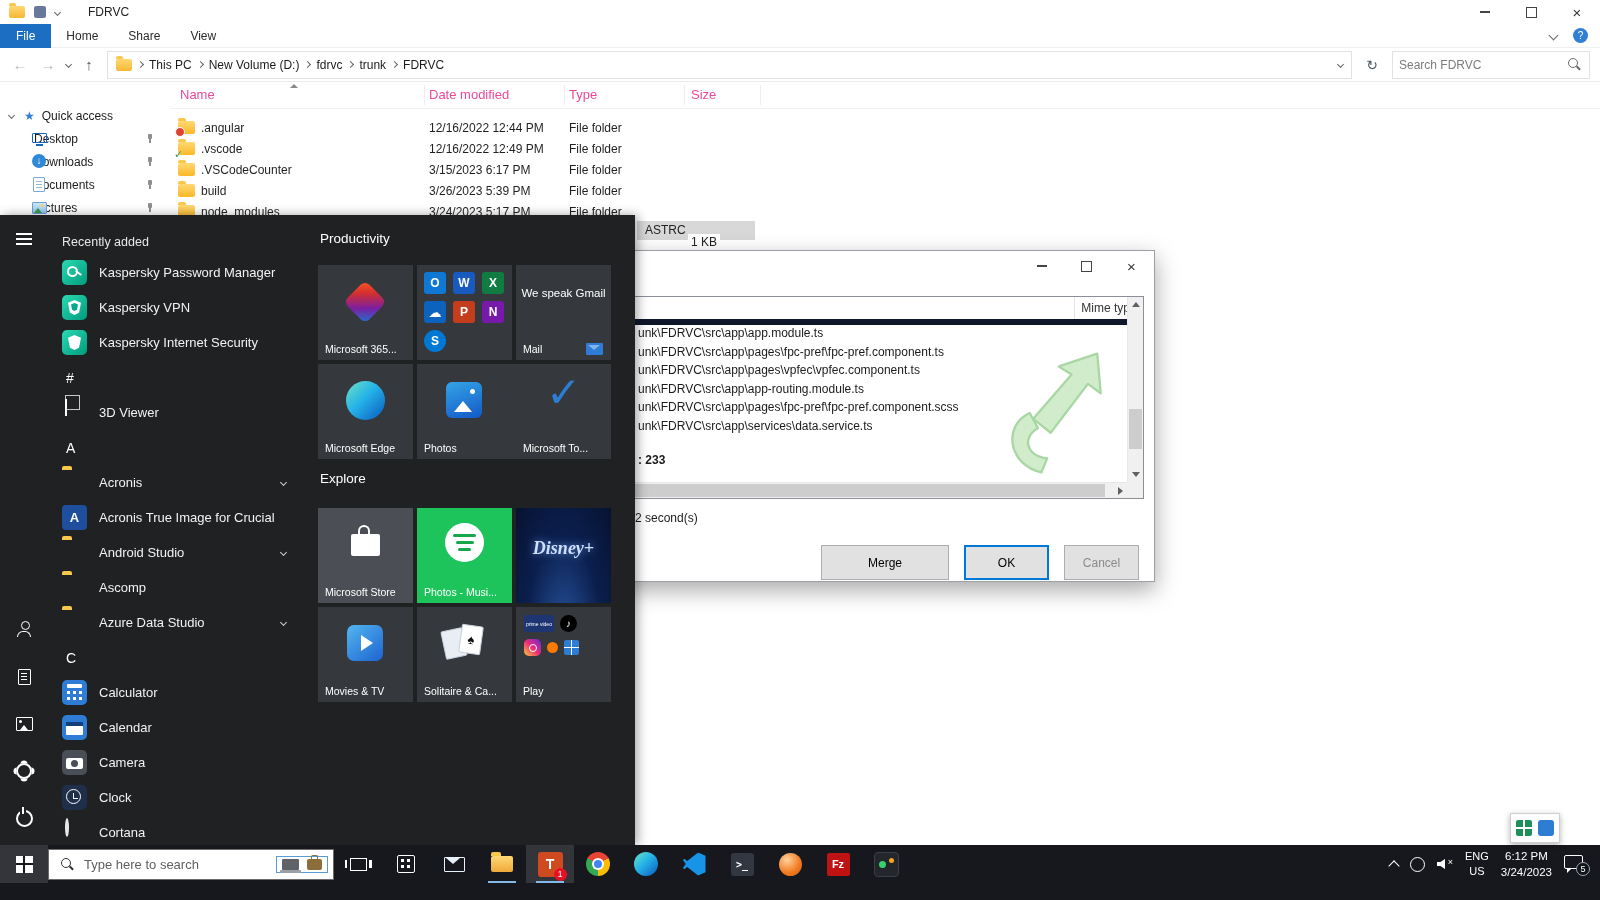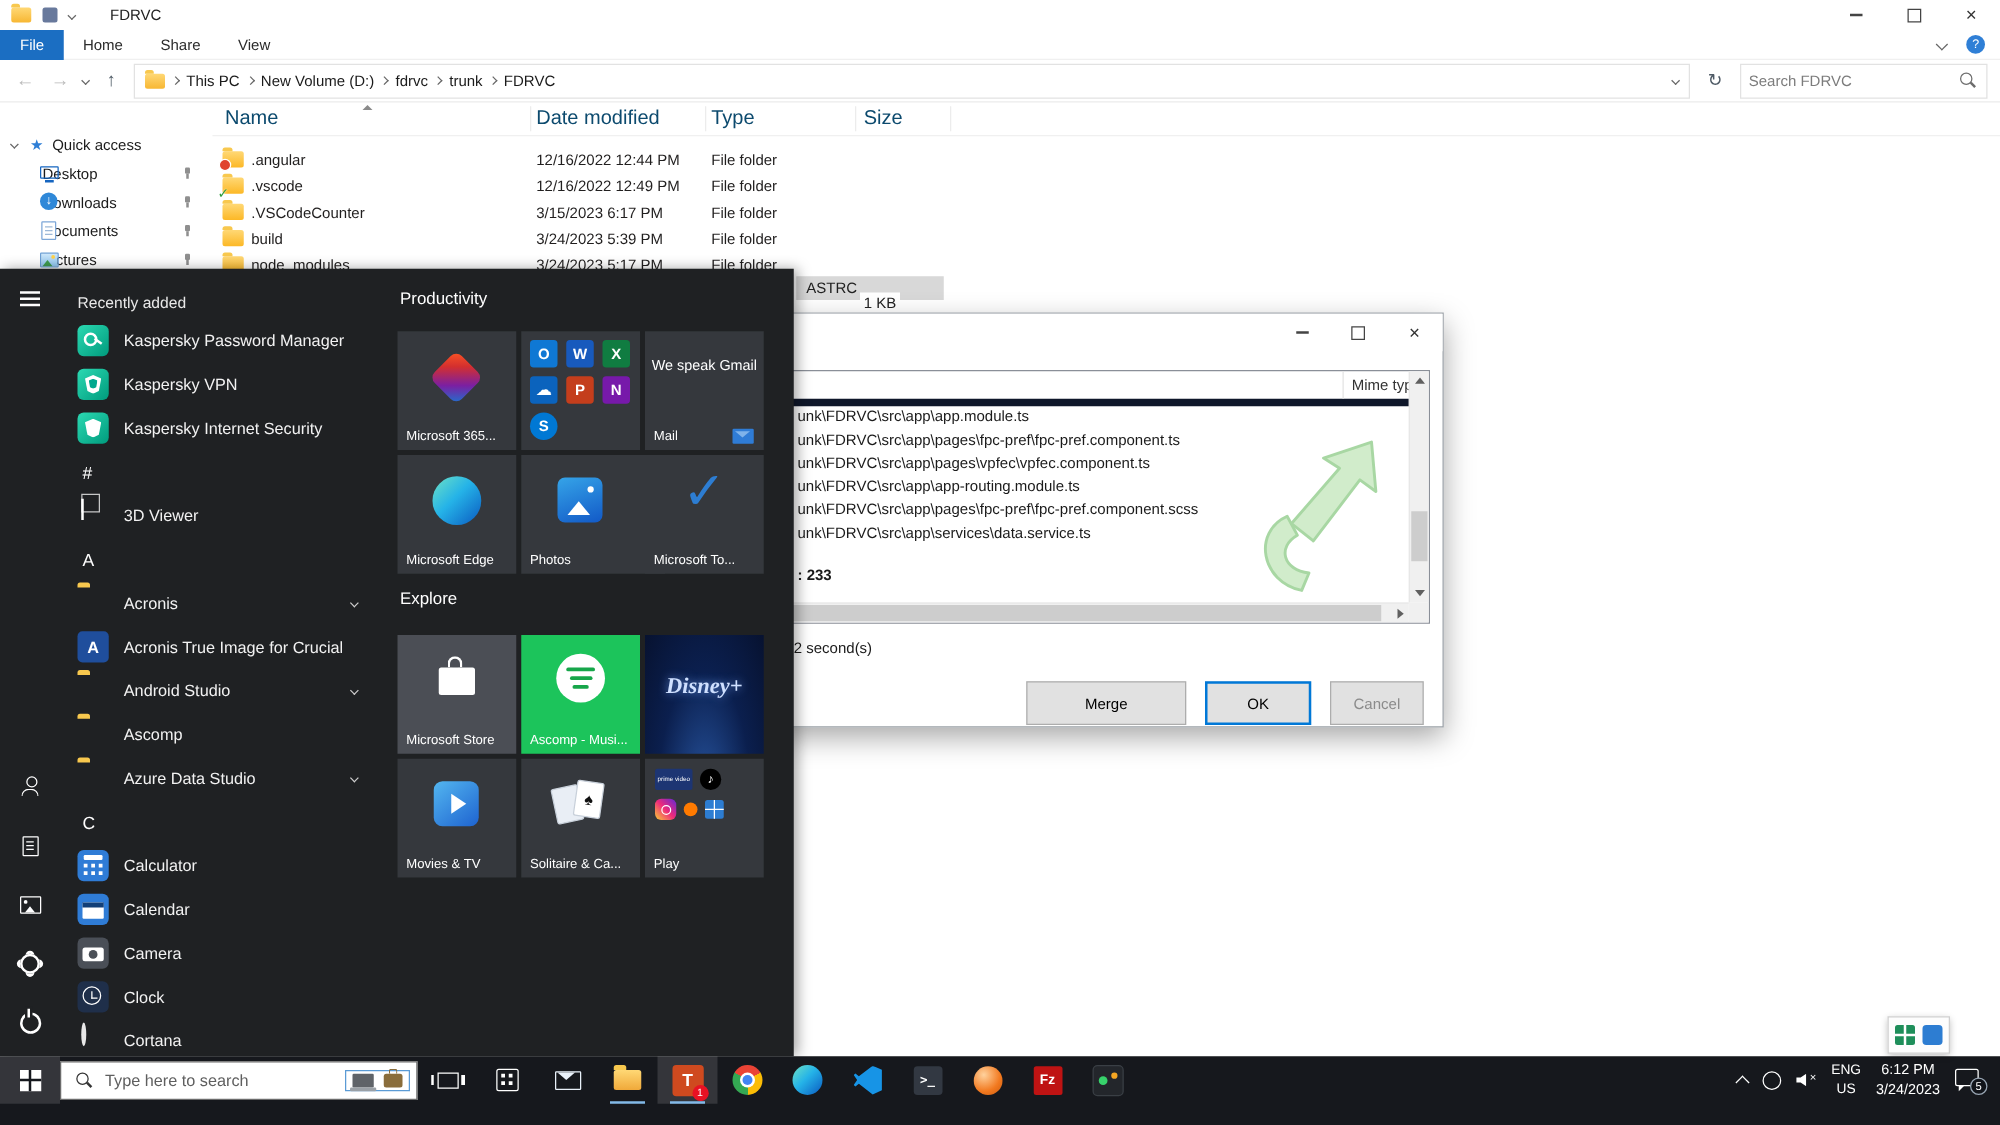--- a/index.html
+++ b/index.html
@@ -62,21 +62,21 @@
   .ni-doc::after{content:"";position:absolute;left:2px;top:3px;width:6px;height:1px;background:#9db9d8;box-shadow:0 3px 0 #9db9d8,0 6px 0 #9db9d8;}
   .ni-pic{left:32px;top:6px;width:13px;height:10px;background:linear-gradient(#cde7fa,#8fc7f0);border:1px solid #6b9fd4;border-radius:1px;}
   .ni-pic::before{content:"";position:absolute;right:2px;top:1px;width:3px;height:3px;border-radius:50%;background:#ffd24a;}
   .ni-pic::after{content:"";position:absolute;left:1px;bottom:0;width:0;height:0;border-left:4px solid transparent;border-right:4px solid transparent;border-bottom:5px solid #3f9b4f;}
   .pin{position:absolute;right:16px;top:7px;width:9px;height:10px;}
   .pin::before{content:"";position:absolute;left:2.5px;top:0;width:4px;height:5px;background:#8f8f8f;border-radius:1px;}
   .pin::after{content:"";position:absolute;left:4px;top:5px;width:1.5px;height:4px;background:#8f8f8f;}
 
   .file-pane{flex:1;position:relative;}
   .cols{display:flex;height:26px;align-items:center;border-bottom:1px solid #f0f0f0;}
-  .colh{font-size:16px;color:#0c4a6e;border-right:1px solid #ececec;height:20px;line-height:20px;box-sizing:border-box;}
+  .colh{font-size:13px;color:#ec4899;border-right:1px solid #ececec;height:20px;line-height:20px;box-sizing:border-box;}
   .c-name{width:255px;padding-left:10px;}
   .c-date{width:140px;padding-left:4px;}
   .c-type{width:120px;padding-left:4px;}
   .c-size{width:76px;padding-left:6px;}
   .sort-caret{position:absolute;left:120px;top:2px;width:0;height:0;border-left:4px solid transparent;border-right:4px solid transparent;border-bottom:4px solid #8a8a8a;}
   .rows{padding-top:8px;}
   .frow{display:flex;align-items:center;height:21px;font-size:12px;color:#211f1f;}
   .fic{width:255px;display:flex;align-items:center;padding-left:8px;box-sizing:border-box;gap:6px;}
   .fold16{width:17px;height:13px;background:linear-gradient(#ffd875,#fcb826);border-radius:2px;position:relative;flex:0 0 auto;}
   .fold16::before{content:"";position:absolute;top:-3px;left:0;width:8px;height:3px;background:#f8c84e;border-radius:2px 2px 0 0;}
@@ -414,21 +414,21 @@
                 <span>.VSCodeCounter</span>
               </span>
             <span class="fdate">3/15/2023 6:17 PM</span>
             <span class="ftype">File folder</span>
           </div>
           <div class="frow">
             <span class="fic">
                 <span class="fold16"></span>
                 <span>build</span>
               </span>
-            <span class="fdate">3/24/2023 5:39 PM</span>
+            <span class="fdate">3/26/2023 5:39 PM</span>
             <span class="ftype">File folder</span>
           </div>
           <div class="frow">
             <span class="fic">
                 <span class="fold16"></span>
                 <span>node_modules</span>
               </span>
             <span class="fdate">3/24/2023 5:17 PM</span>
             <span class="ftype">File folder</span>
           </div>
@@ -646,21 +646,21 @@
         <span class="store-bag"></span>
         <span class="tile-label">Microsoft Store</span>
       </div>
 
       <div class="tile e12 spotify-t">
         <span class="spotify-ball">
           <span class="sp-bar sp1"></span>
             <span class="sp-bar sp2"></span>
             <span class="sp-bar sp3"></span>
         </span>
-        <span class="tile-label">Ascomp - Musi...</span>
+        <span class="tile-label">Photos - Musi...</span>
       </div>
 
       <div class="tile e13 disney-t">
         <span class="disney-logo">Disney+</span>
       </div>
 
       <div class="tile e21">
         <span class="movies-ic"></span>
         <span class="tile-label">Movies &amp; TV</span>
       </div>

